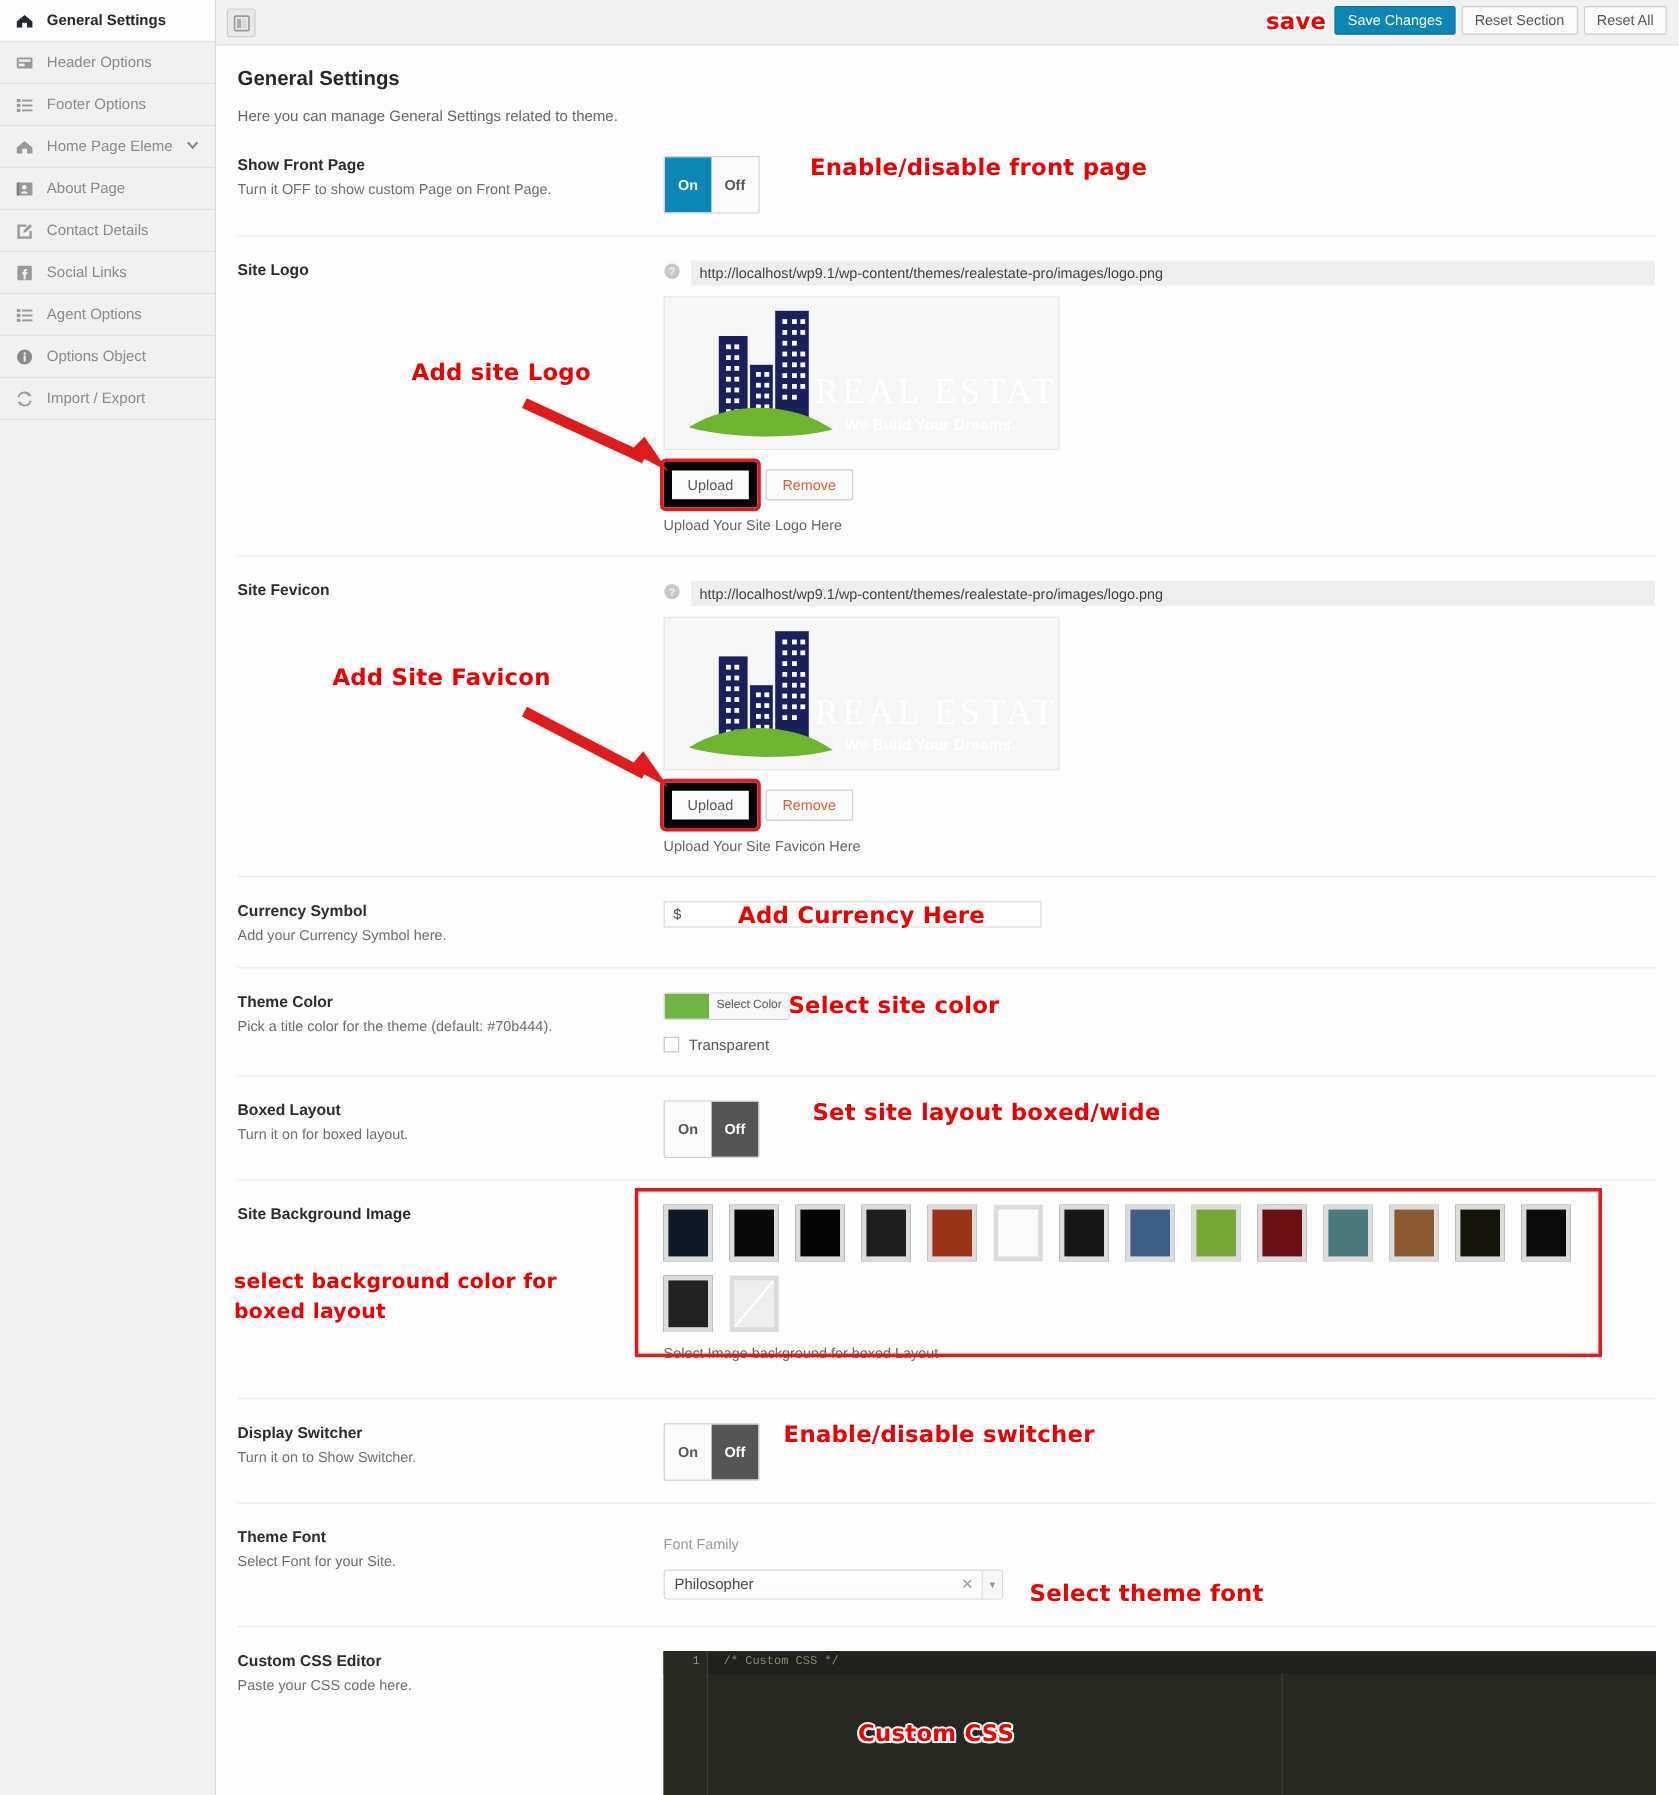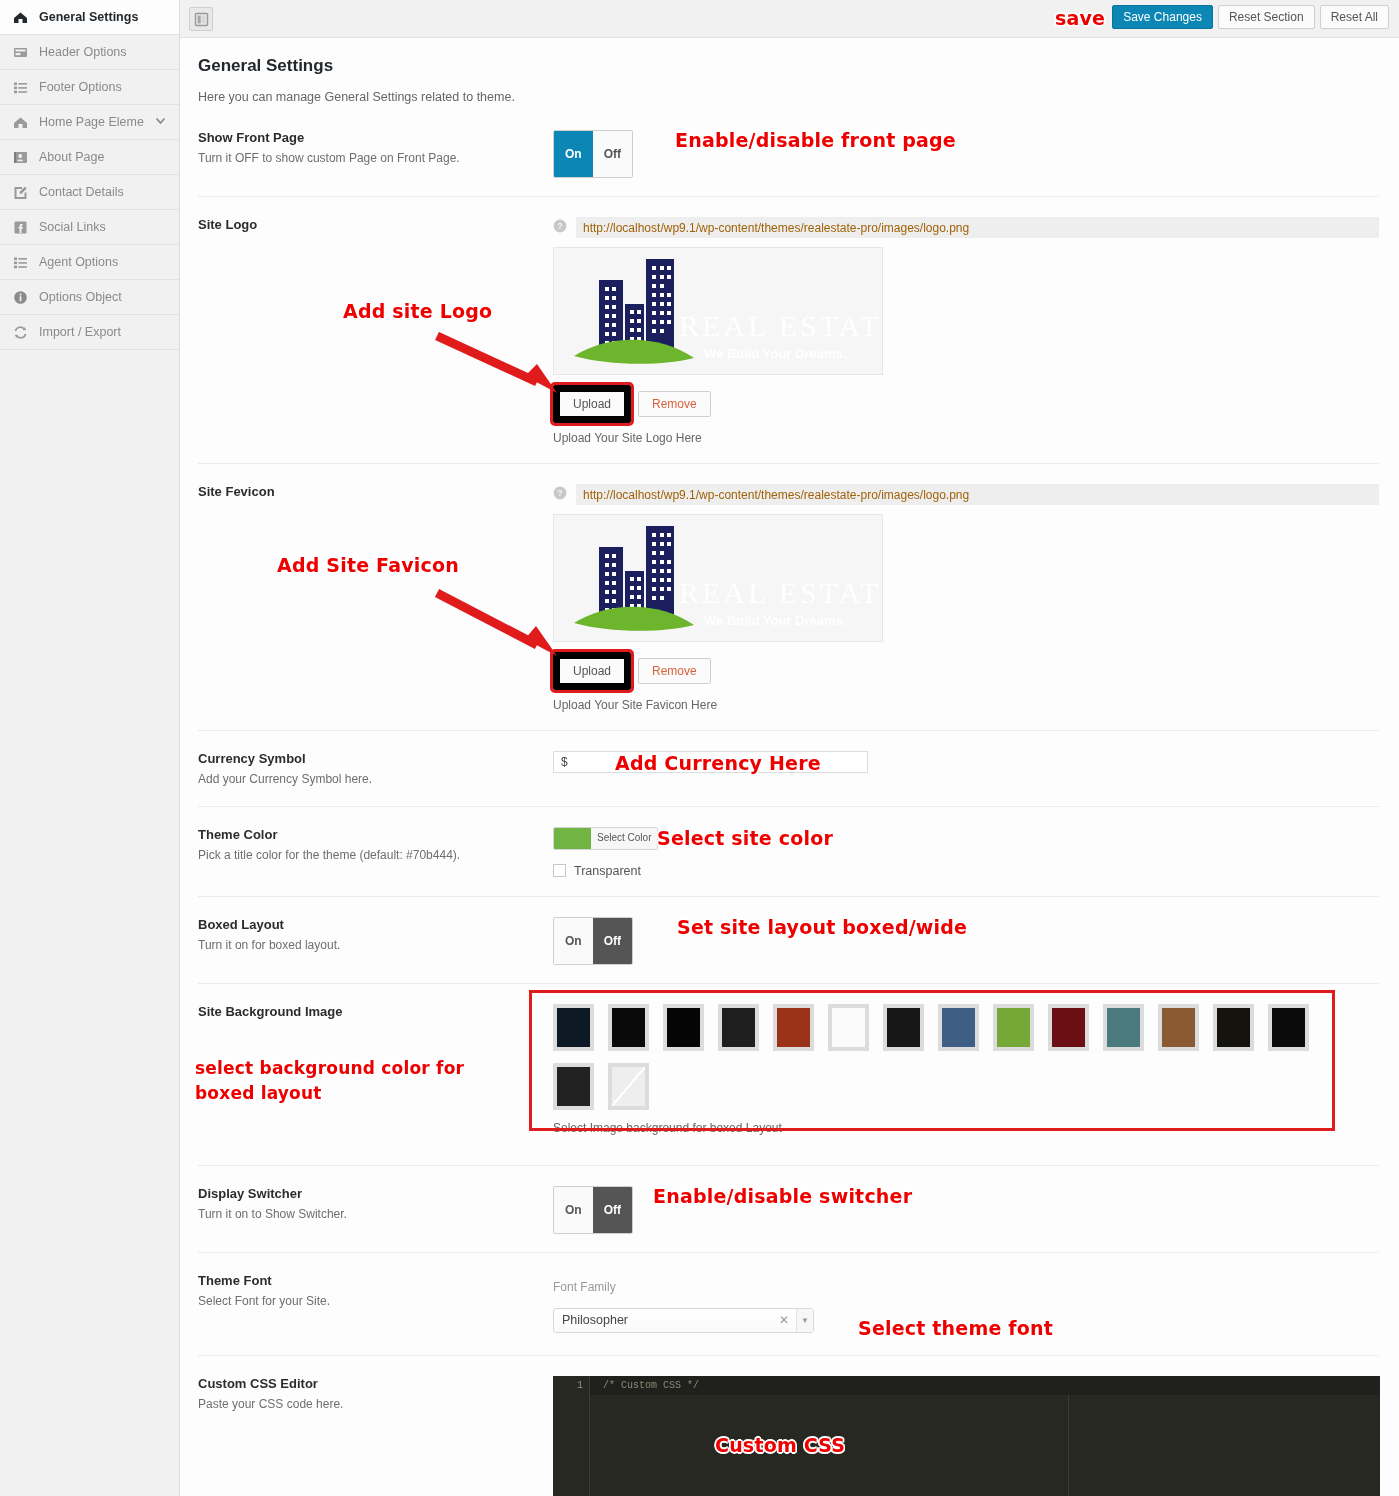--- a/index.html
+++ b/index.html
@@ -78,21 +78,21 @@
   .toggle .on{ background:#fafafa; color:#555; }
   .toggle .off{ background:#fafafa; color:#555; }
   .toggle.is-on .on{ background:#0c86b5; color:#fff; }
   .toggle.is-off .off{ background:#555; color:#fff; }
 
   
   .url-wrap{ display:flex; align-items:center; gap:9px; }
   .help-ico{ flex:0 0 14px; }
   .url-field{
     flex:1; height:21px; background:#eeeeee; border:none;
-    font-size:12px; color:#a16207; padding:3px 7px; line-height:15px;
+    font-size:12px; color:#404040; padding:3px 7px; line-height:15px;
     font-family:"Liberation Sans", sans-serif;
     max-width:825px;
   }
   .logo-box{
     width:330px; height:128px; background:#f6f6f6; border:1px solid #e6e6e6;
     margin-top:9px; position:relative; overflow:hidden;
   }
   .up-row{ display:flex; gap:7px; margin-top:10px; align-items:center; }
   .upload-btn{
     border:7px solid #000000; background:#fbfbfb; color:#555;
@@ -115,21 +115,21 @@
   .color-lbl{ background:#f7f7f7; color:#555; font-size:10px; padding:4px 6px 0 6px; height:21px; }
   .cbx-row{ display:flex; align-items:center; gap:8px; margin-top:12px; }
   .cbx{ width:13px; height:13px; border:1px solid #c7c7c7; background:#fff; display:inline-block; cursor:pointer; }
   .cbx-lbl{ font-size:12.5px; color:#555; }
 
   .bg-grid{ display:flex; flex-wrap:wrap; gap:12px 14px; max-width:800px; }
   .bg-sw{ width:41px; height:47px; border:4px solid #dcdcdc; background:#000; cursor:pointer; }
 
   .sel-lbl{ font-size:12px; color:#9a9a9a; margin-bottom:8px; }
   .select2{
-    width:261px; height:25px; border:1px solid #d8d8d8; border-radius:3px;
+    width:283px; height:25px; border:1px solid #d8d8d8; border-radius:3px;
     background:linear-gradient(#fff,#fafafa); display:flex; align-items:center;
     font-size:12.5px; color:#444; padding-left:8px; cursor:pointer;
   }
   .s2-x{ margin-left:auto; color:#999; font-size:12px; padding-right:7px; }
   .s2-arrow{
     width:17px; height:23px; border-left:1px solid #e2e2e2; background:#f7f7f7;
     display:flex; align-items:center; justify-content:center; color:#999; font-size:8px;
   }
 
   

